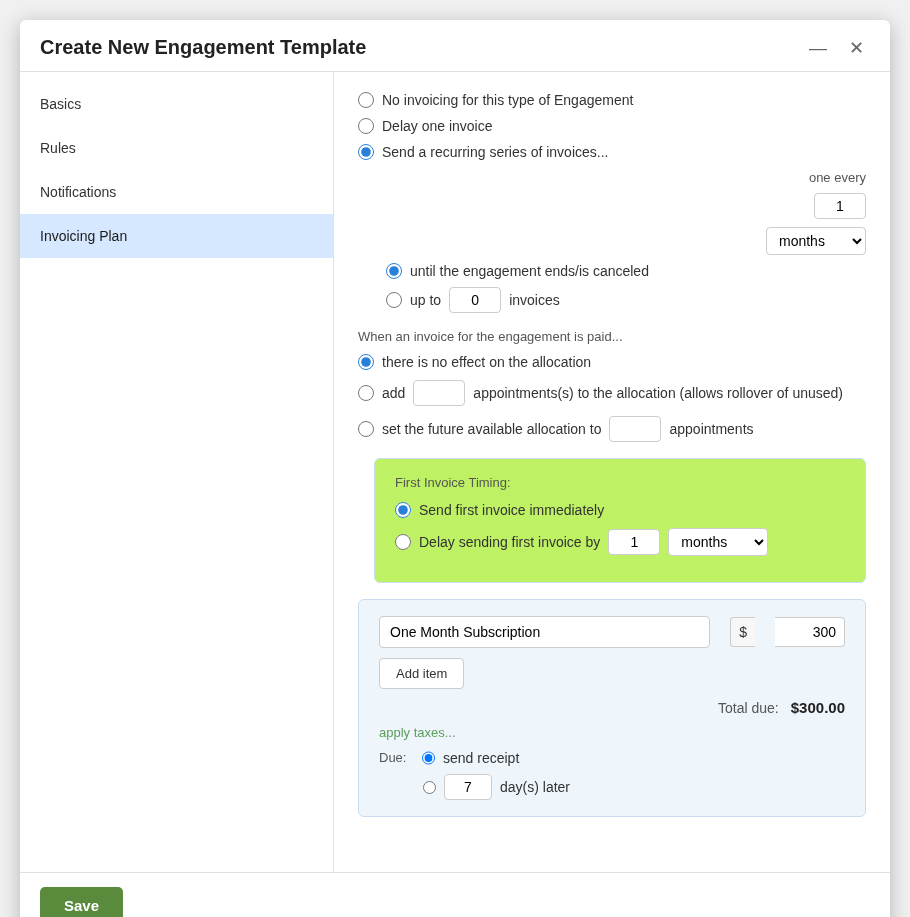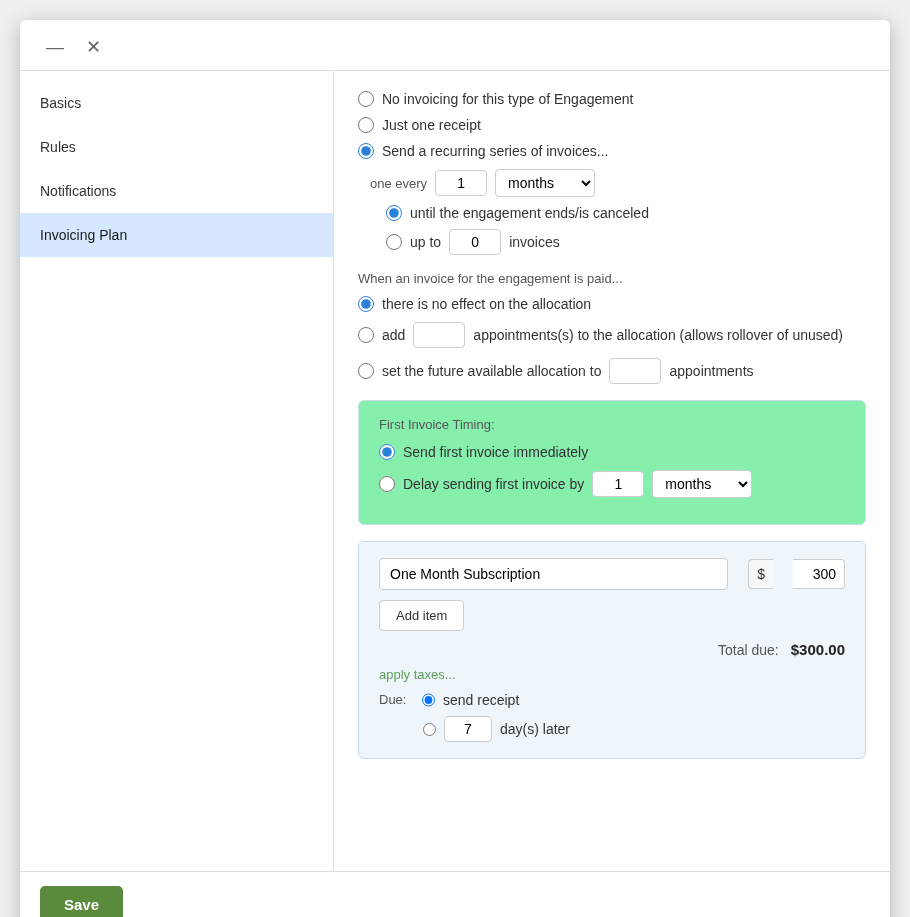--- a/index.html
+++ b/index.html
@@ -83,23 +83,24 @@
       width: 16px;
       height: 16px;
       accent-color: #2980d9;
       cursor: pointer;
     }
     .radio-label {
       color: #333;
     }
     .inline-row {
       display: flex;
-      align-items: center;
+      align-items: flex-end;
       gap: 8px;
-      margin: 6px 0 6px 12px;
+      margin: 6px 0 6px 32px;
+      flex-direction: column;
     }
     .inline-label {
       color: #555;
       font-size: 13px;
     }
     .small-input {
       width: 52px;
       padding: 4px 8px;
       border: 1px solid #ccc;
       border-radius: 4px;
@@ -136,25 +137,26 @@
     }
     .add-input {
       width: 52px;
       padding: 4px 6px;
       border: 1px solid #ccc;
       border-radius: 4px;
       font-size: 14px;
       text-align: center;
     }
     .blue-box {
-      background: #86efac;
+      background: #bef264;
       border: 1px solid #c8ddf0;
       border-radius: 6px;
       padding: 16px 20px;
       margin-bottom: 16px;
+      margin-left: 16px;
     }
     .box-title {
       font-size: 13px;
       color: #555;
       margin-bottom: 12px;
     }
     .invoice-box {
       background: #eef5fb;
       border: 1px solid #c8ddf0;
       border-radius: 6px;
@@ -178,21 +180,21 @@
     .dollar-sign {
       font-size: 14px;
       color: #333;
       border: 1px solid #ccc;
       padding: 6px 8px;
       border-right: none;
       border-radius: 4px 0 0 4px;
       background: #f7f7f7;
     }
     .amount-input {
-      width: 52px;
+      width: 70px;
       padding: 6px 8px;
       border: 1px solid #ccc;
       border-left: none;
       border-radius: 0 4px 4px 0;
       font-size: 14px;
       text-align: right;
     }
     .add-item-btn {
       background: #fff;
       border: 1px solid #ccc;
@@ -268,20 +270,21 @@
       font-size: 14px;
       text-align: center;
     }
   </style>
 </head>
 <body>
 
 <div class="modal">
 
   <div class="modal-header">
+    <span class="modal-title">Create New Engagement Template</span>
     <div class="modal-header-actions">
       <button class="header-btn">—</button>
       <button class="header-btn">✕</button>
     </div>
   </div>
 
   <div class="modal-body">
 
     <div class="sidebar">
       <div class="sidebar-item">
@@ -300,21 +303,21 @@
 
     <div class="main-content">
 
       <div class="section-group">
         <div class="radio-row">
           <input type="radio" name="invoice-type" id="no-invoicing" style="">
           <label for="no-invoicing" class="radio-label">No invoicing for this type of Engagement</label>
         </div>
         <div class="radio-row">
           <input type="radio" name="invoice-type" id="just-one" style="">
-          <label for="just-one" class="radio-label">Just one receipt</label>
+          <label for="just-one" class="radio-label">Delay one invoice</label>
         </div>
         <div class="radio-row">
           <input type="radio" name="invoice-type" id="recurring" checked="" style="">
           <label for="recurring" class="radio-label">Send a recurring series of invoices...</label>
         </div>
 
         <div class="inline-row">
           <span class="inline-label">one every</span>
           <input type="text" class="small-input" value="1" style="">
           <select class="select-months">

